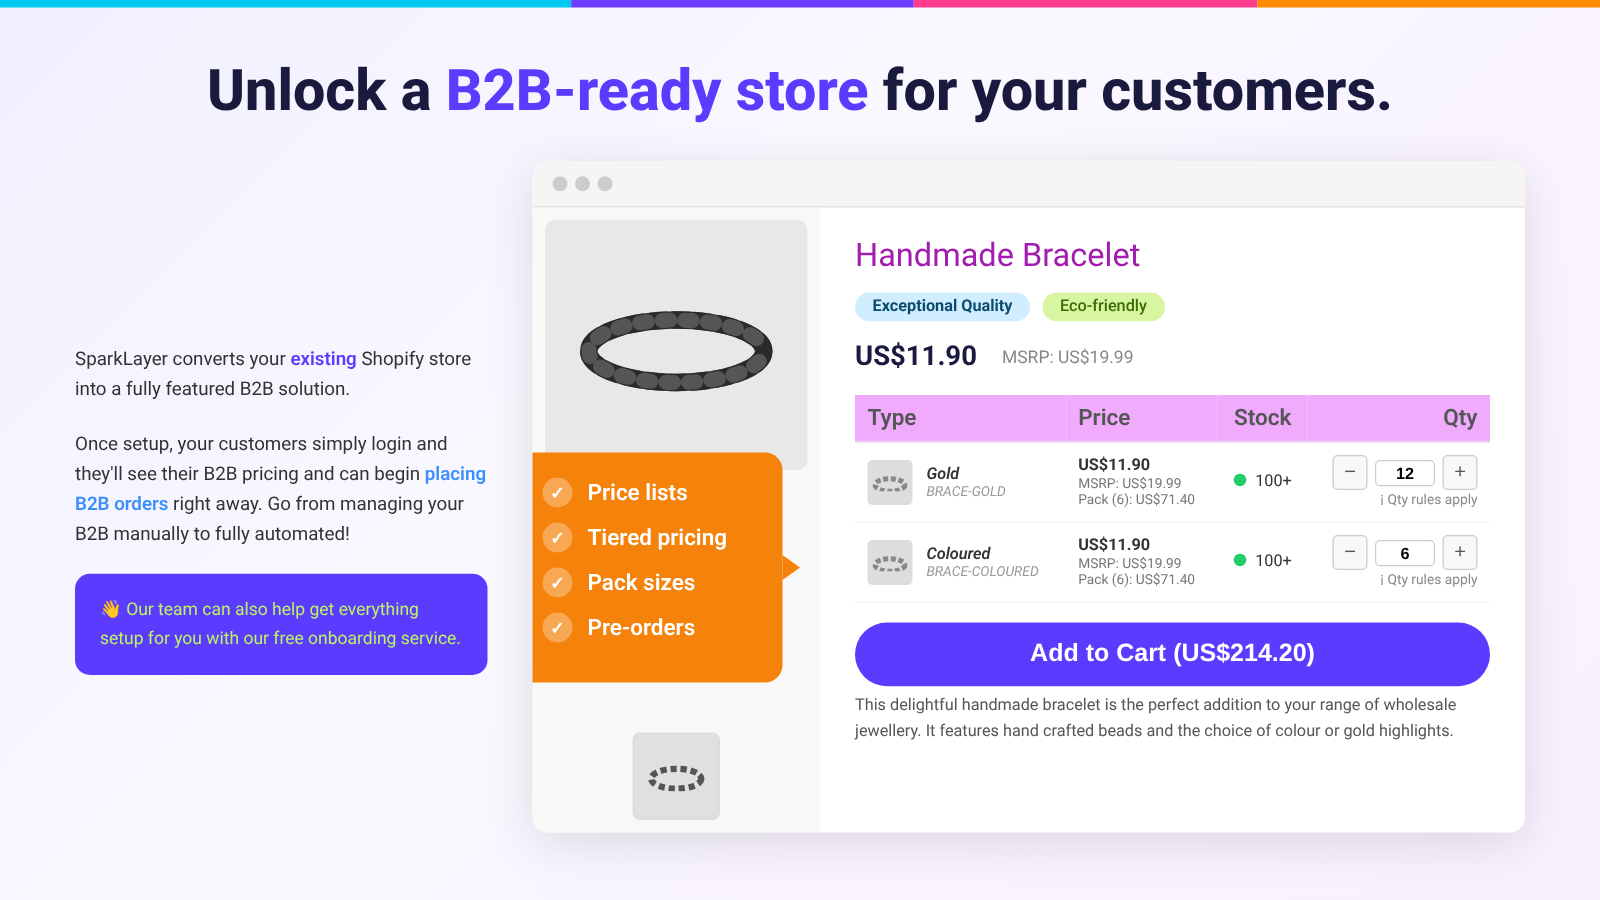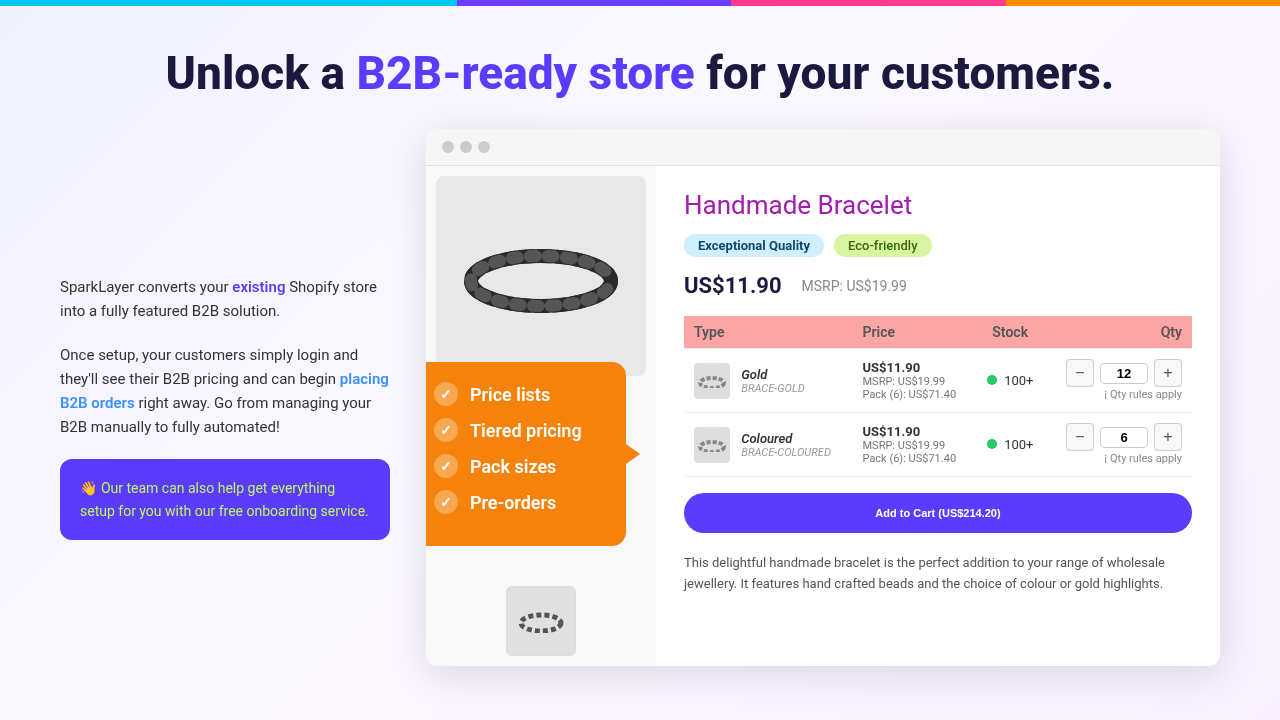--- a/index.html
+++ b/index.html
@@ -244,23 +244,23 @@
       color: #888;
     }
 
     
     .product-table {
       width: 100%;
       border-collapse: collapse;
       margin-bottom: 16px;
     }
     .product-table th {
-      background: #fca5a5;
+      background: #f0abfc;
       padding: 8px 10px;
-      font-size: 14px;
+      font-size: 18px;
       font-weight: 600;
       color: #555;
       text-align: left;
       border-bottom: 1px solid #eee;
     }
     .product-table td {
       padding: 10px;
       font-size: 13px;
       color: #333;
       border-bottom: 1px solid #f0f0f0;
@@ -336,25 +336,25 @@
       gap: 3px;
       justify-content: flex-end;
     }
 
     .add-cart-btn {
       background: #5b3cff;
       color: white;
       border: none;
       border-radius: 30px;
       padding: 14px 32px;
-      font-size: 11px;
+      font-size: 20px;
       font-weight: 700;
       cursor: pointer;
       width: 100%;
-      margin-bottom: 20px;
+      margin-bottom: 6px;
     }
 
     .product-description {
       font-size: 13px;
       color: #555;
       line-height: 1.6;
     }
   </style>
 </head>
 <body>

